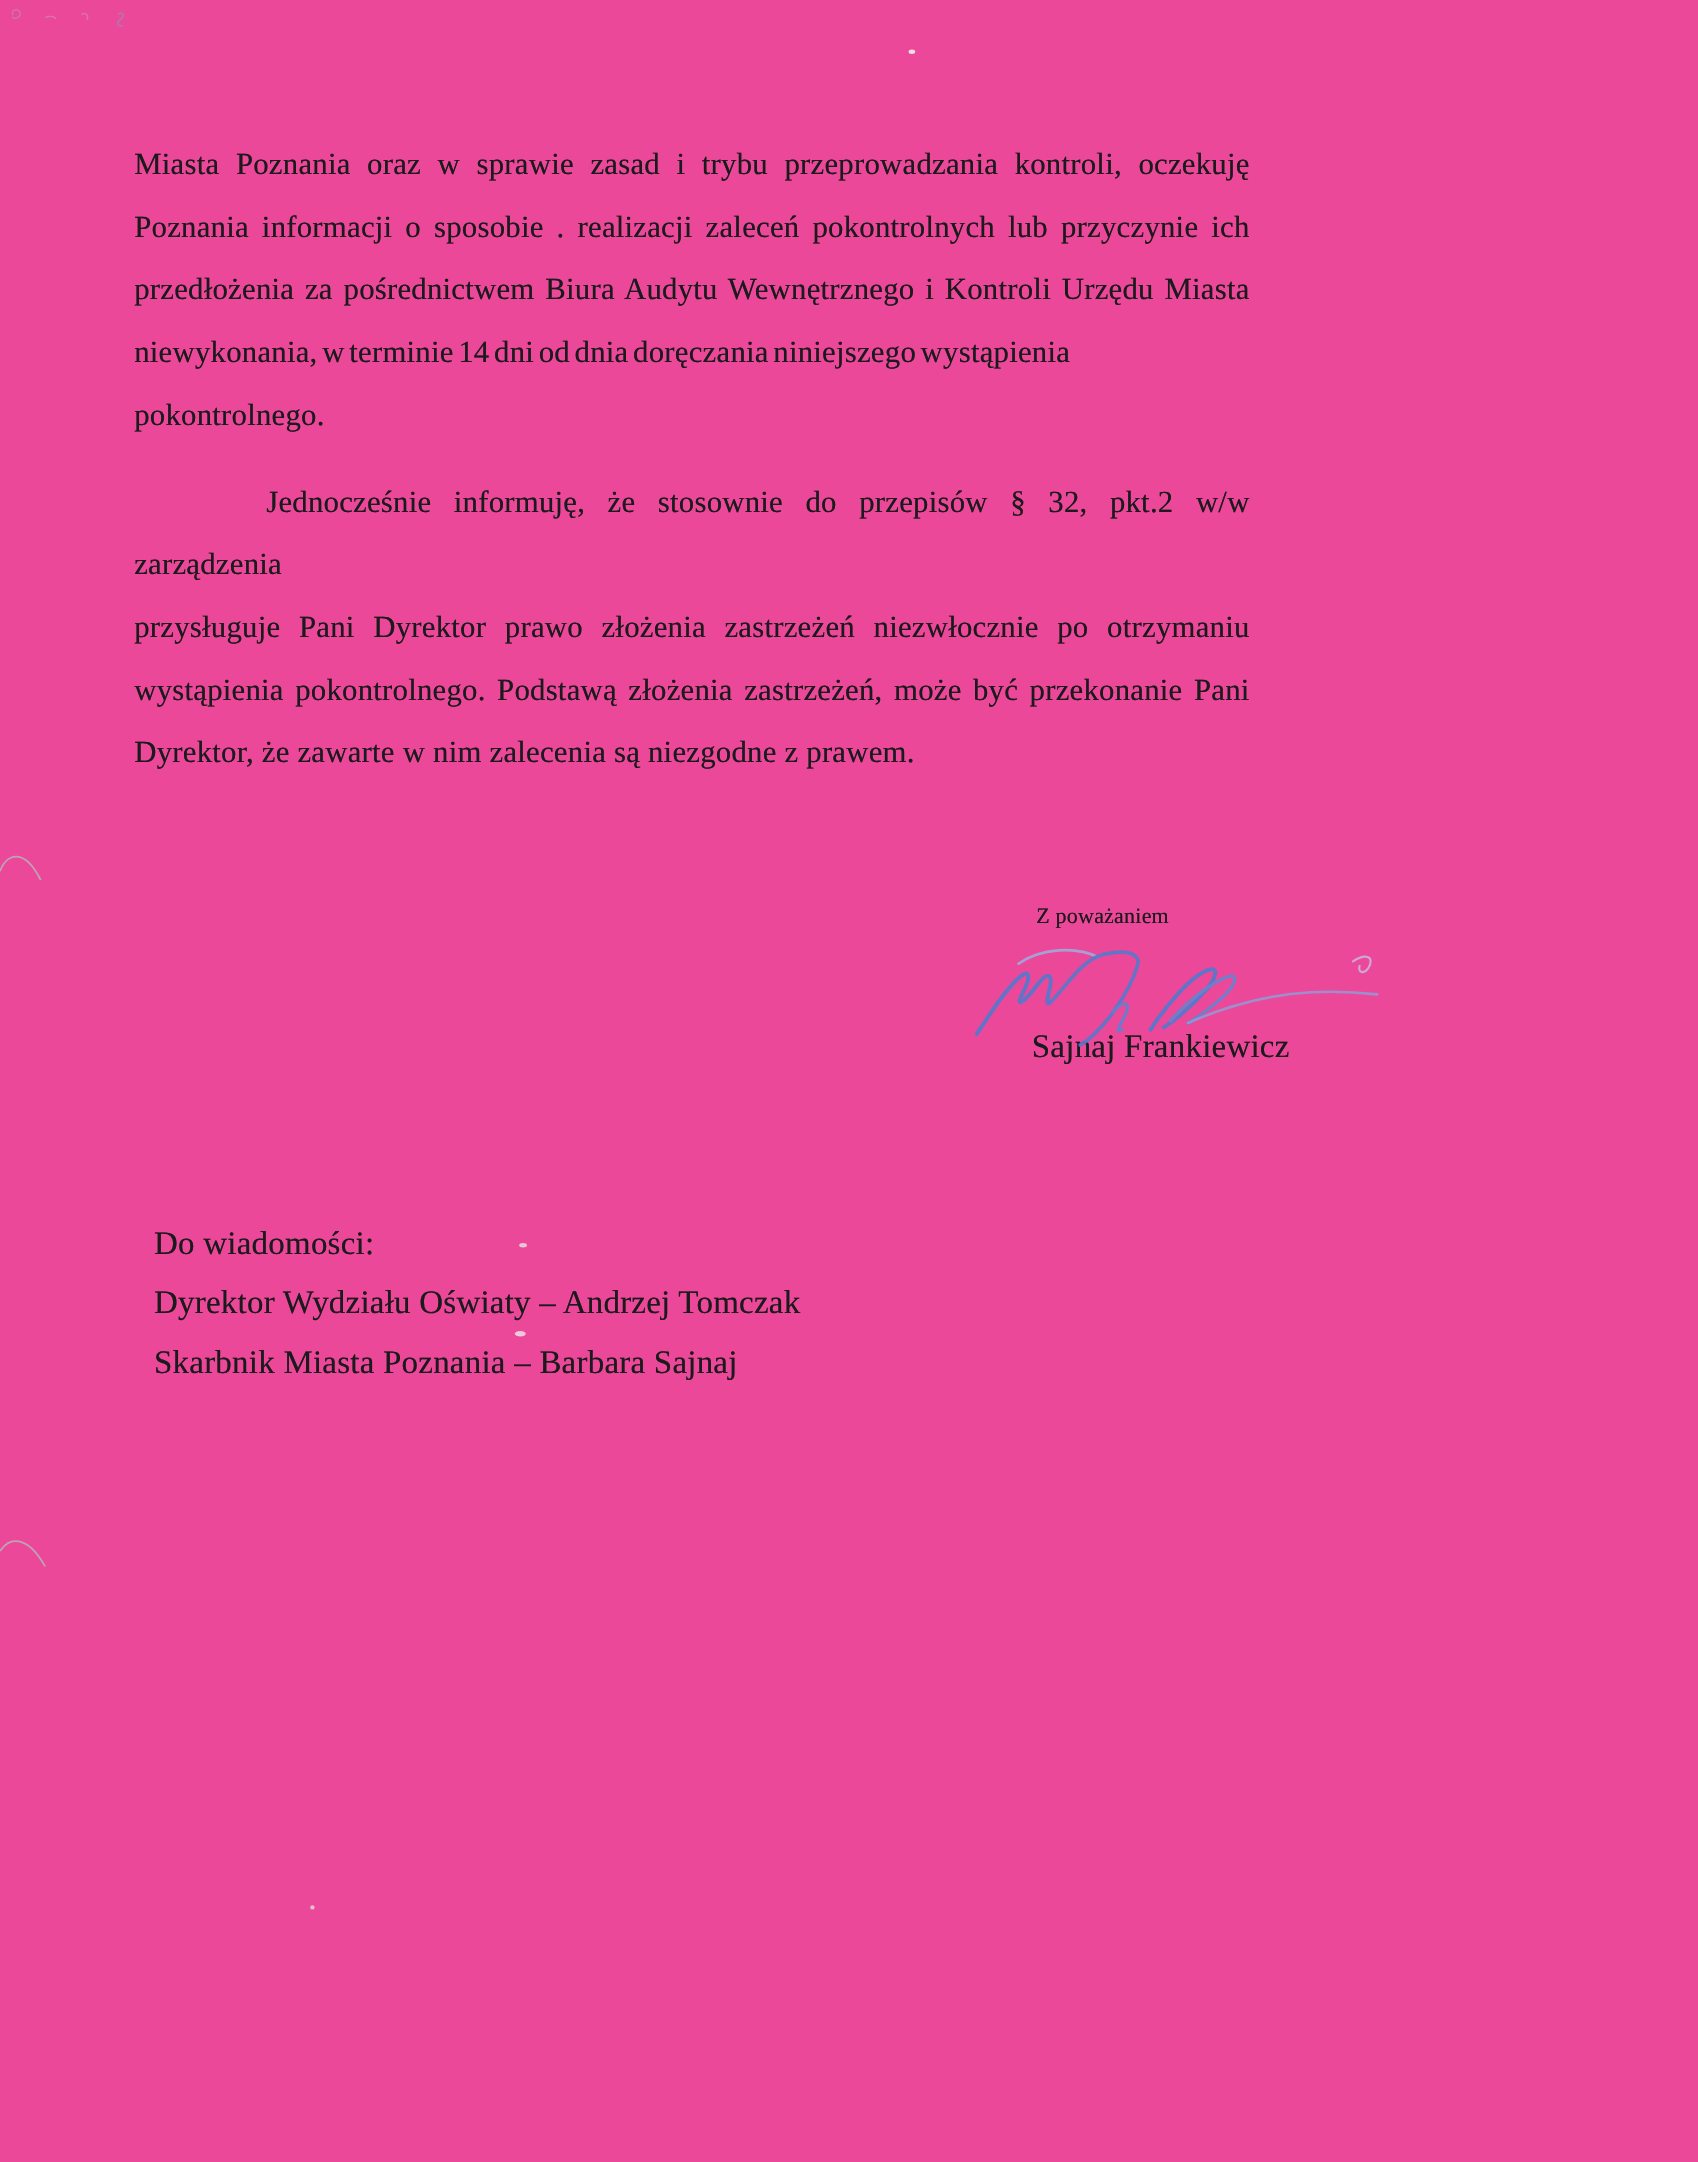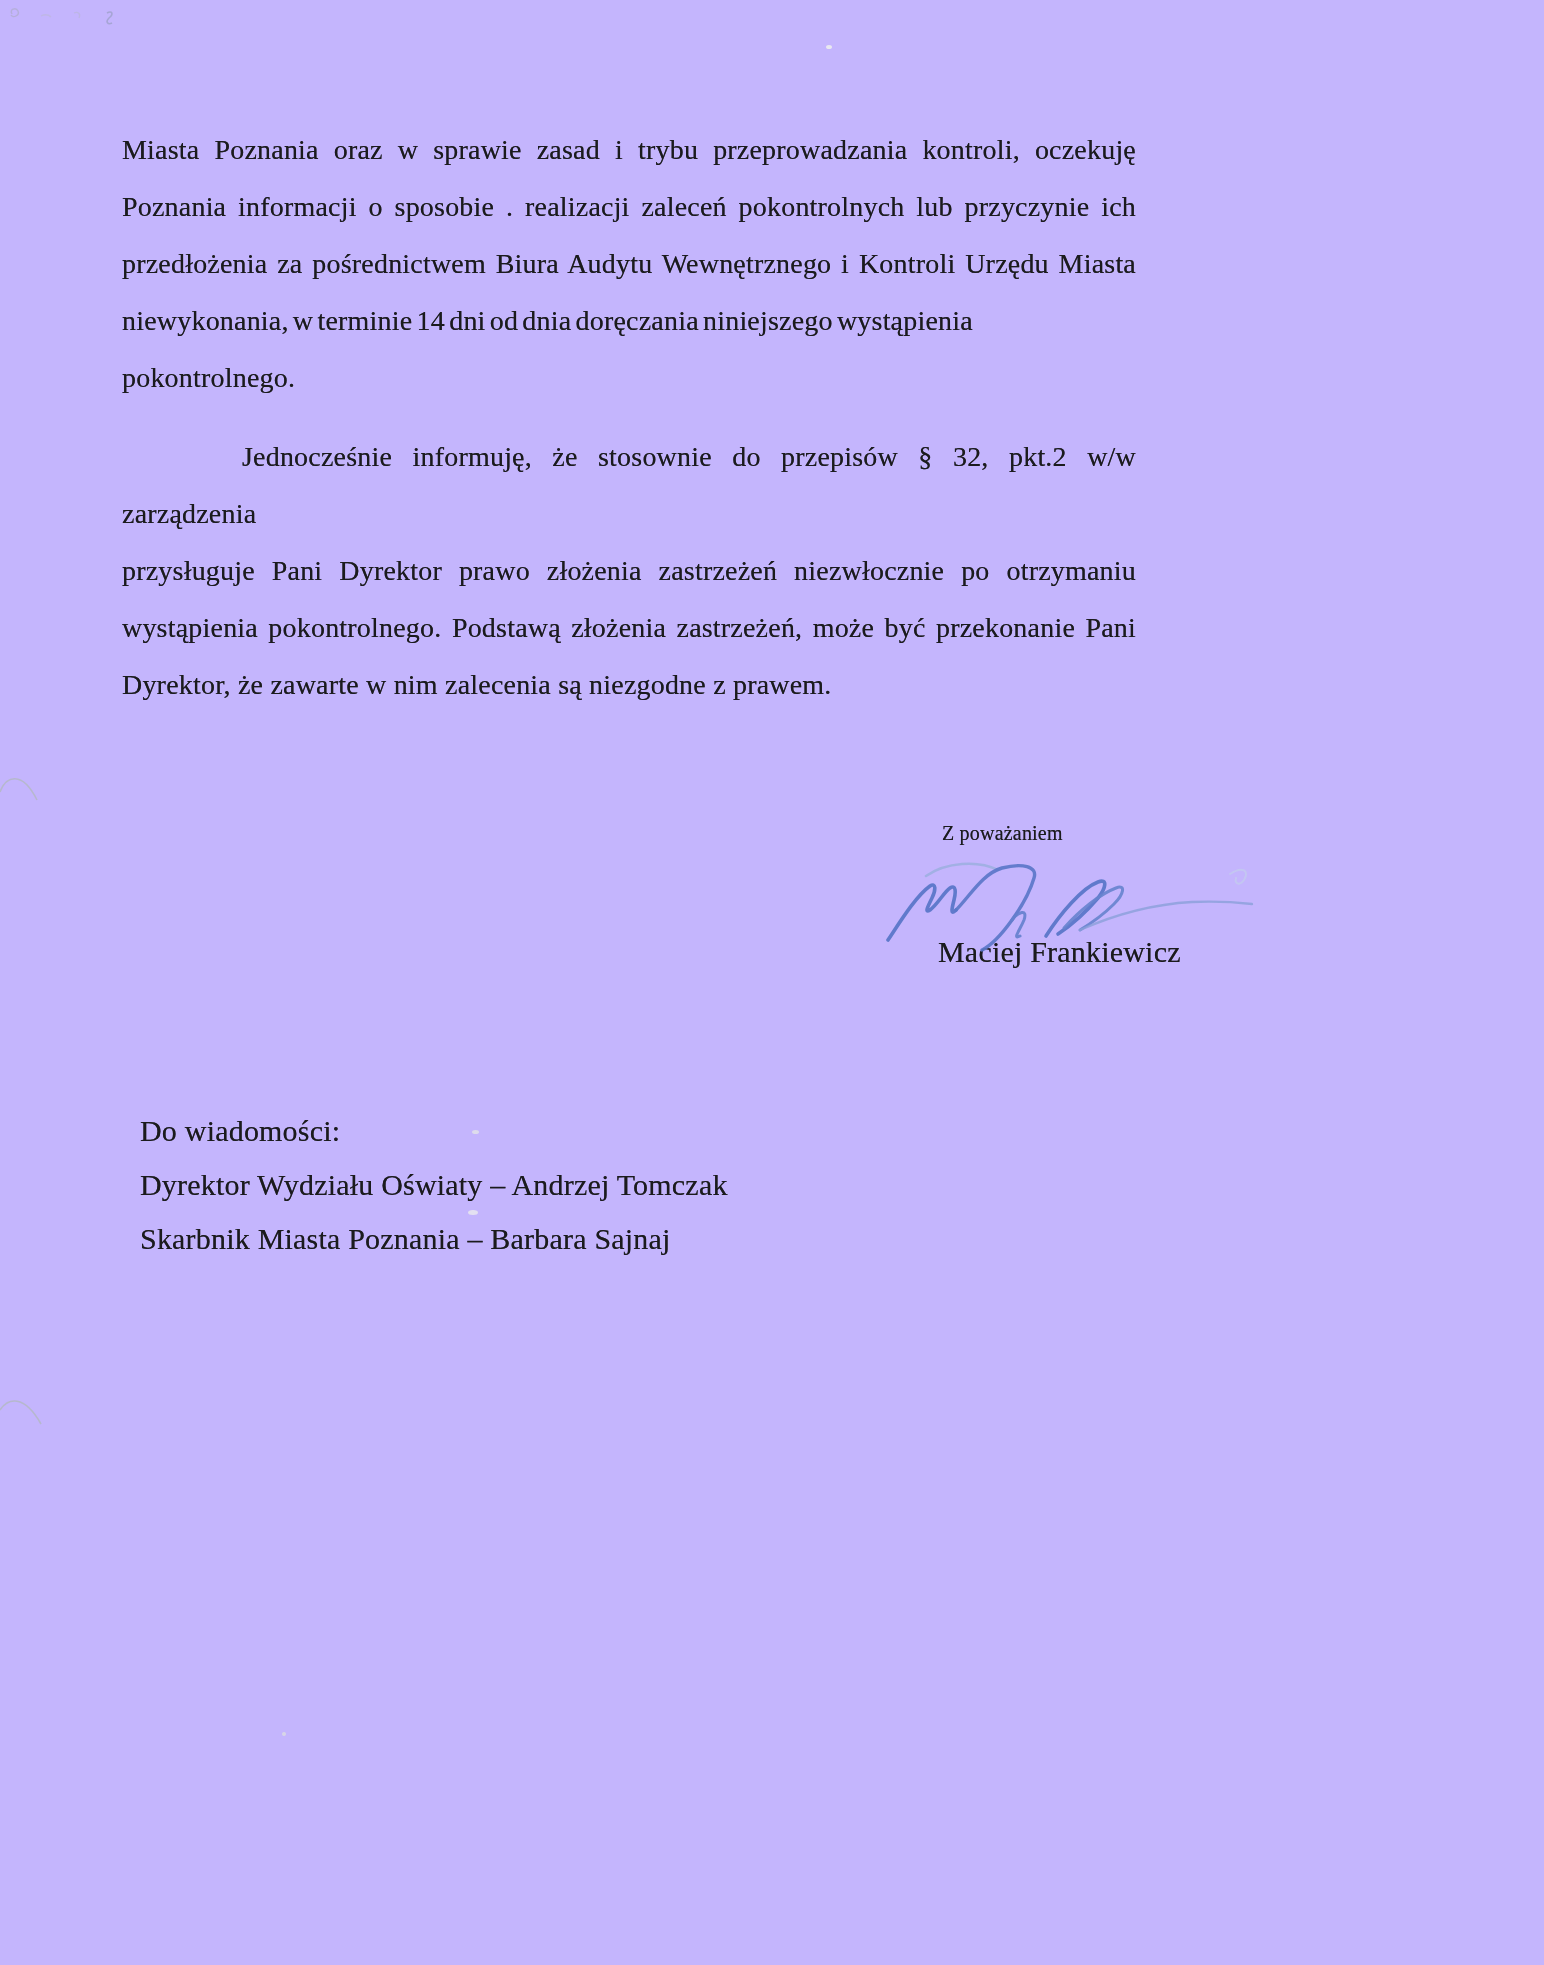--- a/index.html
+++ b/index.html
@@ -1,21 +1,21 @@
 <!DOCTYPE html>
 <html lang="pl"><head>
 <meta charset="utf-8">
 <title>Wystąpienie pokontrolne — skan</title>
 <style>
   html,body{margin:0;padding:0;background:#e9e9e9;}
   .page{
     position:relative;
     width:1544px;height:1965px;
     margin:0 auto;
-    background:#c4b5fd;
+    background:#ec4899;
     overflow:hidden;
     font-family:"Liberation Serif","DejaVu Serif",serif;
     color:#1b1b1d;
   }
   
   .txt{
     text-shadow:0 0 .6px rgba(20,20,22,.65);
     letter-spacing:.2px;
   }
   .para{
@@ -96,21 +96,21 @@
     <path d="M 126,72 C 132,64 142,60 138,72 C 134,82 126,92 134,88" fill="none" stroke="#6480cd" stroke-width="3" stroke-linecap="round" opacity="0.9"></path>
 
     <path d="M 160,88 C 174,66 196,40 212,34 C 222,30 220,40 212,50 C 200,64 184,78 172,86" fill="none" stroke="#5b77c9" stroke-width="3.6" stroke-linecap="round" opacity="0.95"></path>
     <path d="M 178,80 C 194,62 214,46 230,40 C 240,36 238,46 228,56 C 218,66 204,76 194,82" fill="none" stroke="#6783ce" stroke-width="3" stroke-linecap="round" opacity="0.9"></path>
 
     <path d="M 194,82 C 230,66 270,56 306,54 C 328,53 348,54 366,56" fill="none" stroke="#8ba0da" stroke-width="2.4" stroke-linecap="round" opacity="0.8"></path>
 
     <path d="M 344,26 C 356,18 364,22 358,32 C 354,38 348,36 350,30" fill="none" stroke="#c3cdec" stroke-width="2" stroke-linecap="round" opacity="0.7"></path>
   </svg>
 
-  <div class="signer-name txt">Maciej Frankiewicz</div>
+  <div class="signer-name txt">Sajnaj Frankiewicz</div>
 
   <div class="cc-block txt">
     <div class="cc-line">Do wiadomości:</div>
     <div class="cc-line">Dyrektor Wydziału Oświaty – Andrzej Tomczak</div>
     <div class="cc-line">Skarbnik Miasta Poznania – Barbara Sajnaj</div>
   </div>
 
   <div class="artifact speck" style="left:472px;top:1130px;width:7px;height:4px;background:#e4e5e7;opacity:.8;"></div>
   <div class="artifact speck" style="left:468px;top:1210px;width:10px;height:5px;background:#ebebed;opacity:.8;"></div>
   <div class="artifact speck" style="left:826px;top:45px;width:6px;height:4px;background:#ededee;opacity:.9;"></div>

